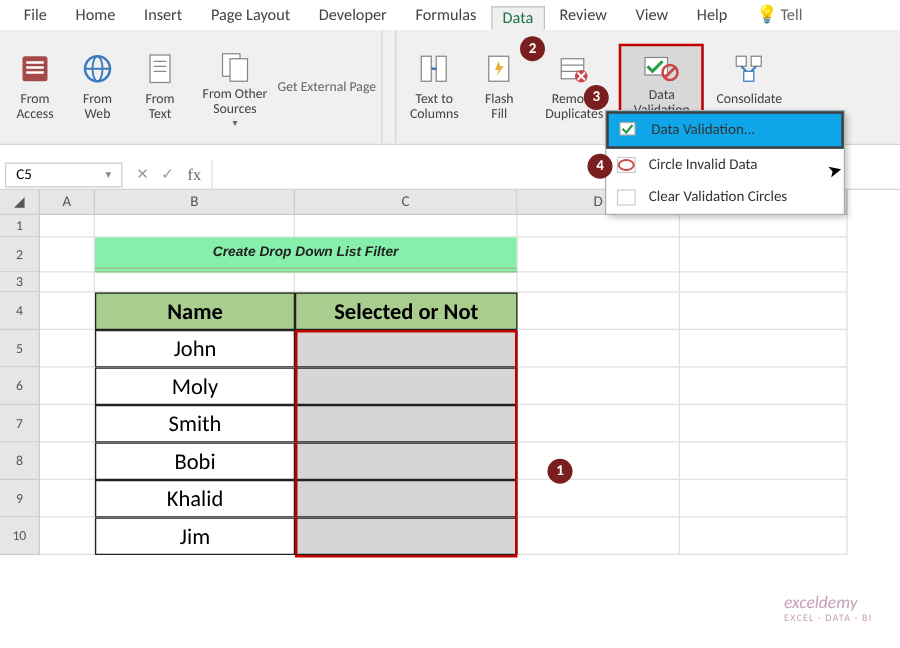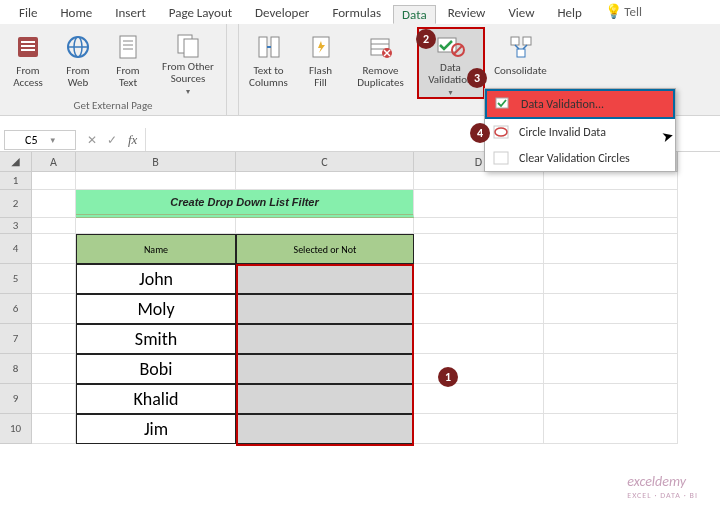--- a/index.html
+++ b/index.html
@@ -3,55 +3,55 @@
 <meta charset="utf-8">
 <style>
 *{box-sizing:border-box;margin:0;padding:0;font-family:"Segoe UI",Calibri,Arial,sans-serif}
 body{width:720px;height:518px;background:#fff;overflow:hidden;position:relative;font-size:12px}
 .ribbon-tabs{display:flex;align-items:end;background:#fff;height:24px;padding-left:8px;gap:1px}
 .ribbon-tab{padding:3px 10px;font-size:13px;color:#444;cursor:pointer;border:1px solid transparent}
 .ribbon-tab.active{background:#f0f0f0;border:1px solid #c0c0c0;border-bottom-color:#f0f0f0;color:#217346}
 .ribbon-tab.tell{color:#666}
 .tab-data{border:2px solid #c00000;padding:1px 8px}
 .ribbon{background:#f0f0f0;border-bottom:1px solid #d4d4d4;height:92px;display:flex;position:relative}
-.rgroup{display:flex;flex-direction:column;align-items:center;border-right:1px solid #d4d4d4;padding:3px 4px 1px}
+.rgroup{display:flex;flex-direction:row;align-items:center;border-right:1px solid #d4d4d4;padding:3px 4px 1px}
 .rgroup-items{display:flex;flex:1;align-items:start;gap:2px}
 .rgroup-label{font-size:11px;color:#666;padding-bottom:2px}
 .rbtn{display:flex;flex-direction:column;align-items:center;justify-content:start;width:52px;padding:3px 2px;cursor:pointer;border:1px solid transparent;height:72px}
 .rbtn.wide{width:68px}
 .rbtn.narrow{width:48px}
 .rbtn.highlighted{background:#d8d8d8;border:2px solid #c00000}
 .rbtn .label{font-size:11px;text-align:center;line-height:12px;margin-top:2px;color:#444}
 .rbtn.disabled .label{color:#aaa}
 .ricon{width:32px;height:32px;display:flex;align-items:center;justify-content:center}
 .dropdown-arrow{font-size:8px;color:#666;margin-top:1px}
 .dv-menu{position:absolute;top:88px;left:484px;background:#fff;border:1px solid #b0b0b0;box-shadow:2px 2px 5px rgba(0,0,0,.25);width:192px;z-index:10}
 .dv-item{display:flex;align-items:center;gap:8px;padding:5px 8px;font-size:12px;color:#333;cursor:pointer}
-.dv-item.hl{background:#ef4444;border:2px solid #0369a1}
+.dv-item.hl{background:#0ea5e9;border:2px solid #404040}
 .dv-item .mi{width:18px;height:16px;display:inline-block}
 .badge{position:absolute;width:20px;height:20px;border-radius:50%;background:#7a1f1f;color:#fff;font-size:12px;font-weight:bold;display:flex;align-items:center;justify-content:center;z-index:20}
 .b1{top:367px;left:438px}
 .b2{top:29px;left:416px}
 .b3{top:68px;left:467px}
 .b4{top:123px;left:470px}
 .namebox-row{display:flex;align-items:center;height:24px;border-bottom:1px solid #d4d4d4;background:#fff;margin-top:12px}
-.namebox{width:72px;border:1px solid #ccc;padding:2px 20px;font-size:12px;margin-left:4px;display:flex;justify-content:space-between;align-items:center}
+.namebox{width:94px;border:1px solid #ccc;padding:2px 8px;font-size:12px;margin-left:4px;display:flex;justify-content:space-between;align-items:center}
 .fx-wrap{display:flex;align-items:center;margin-left:6px}
 .fx-btn{width:20px;text-align:center;color:#999;font-size:12px}
-.fx-label{font-style:italic;font-family:"Times New Roman",serif;color:#666;font-size:13px;margin-left:6px}
+.fx-label{font-family:"Times New Roman",serif;color:#666;font-size:13px;margin-left:6px}
 .sheet{position:relative}
 .colhdr-row{display:flex;height:20px}
 .rowhdr{width:32px;background:#e6e6e6;border-right:1px solid #ccc;border-bottom:1px solid #ccc;display:flex;align-items:center;justify-content:center;font-size:11px;color:#555}
 .colhdr{background:#e6e6e6;border-right:1px solid #ccc;border-bottom:1px solid #ccc;display:flex;align-items:center;justify-content:center;font-size:12px;color:#555;height:20px}
 .cA{width:44px}.cB{width:160px}.cC{width:178px}.cD{width:130px}.cE{width:134px}
 .grid-row{display:flex}
 .cell{border-right:1px solid #e0e0e0;border-bottom:1px solid #e0e0e0;height:30px;display:flex;align-items:center;justify-content:center;font-size:13px}
 .r1{height:18px}.r2{height:28px}.r3{height:16px}
 .title-cell{background:#86efac;font-weight:bold;font-size:11px;font-style:italic;color:#222;border-bottom:4px double #9bbb82;font-family:Liberation Sans, sans-serif}
-.th-cell{background:#a8cd8f;font-weight:normal;font-size:10px;border:1px solid #222}
+.th-cell{background:#a8cd8f;font-weight:bold;font-size:18px;border:1px solid #222}
 .td-cell{border:1px solid #222;font-size:18px;background:#fff}
 .sel-cell{background:#d6d6d6;border:1px solid #222}
 .sel-outline{position:absolute;border:2px solid #c00000;pointer-events:none}
 .watermark{position:absolute;right:22px;bottom:18px;font-size:14px;color:#c7a0b9;font-style:italic;font-family:Calibri}
 .watermark .sub{font-size:8px;letter-spacing:1px;color:#c7a0b9;font-style:normal;display:block;text-align:right}
 .cursor{position:absolute;top:128px;left:662px;font-size:14px;z-index:30;transform:rotate(-15deg)}
 .bulb{color:#f0c000;font-size:14px;margin-right:2px}
 </style>
 </head>
 <body>

